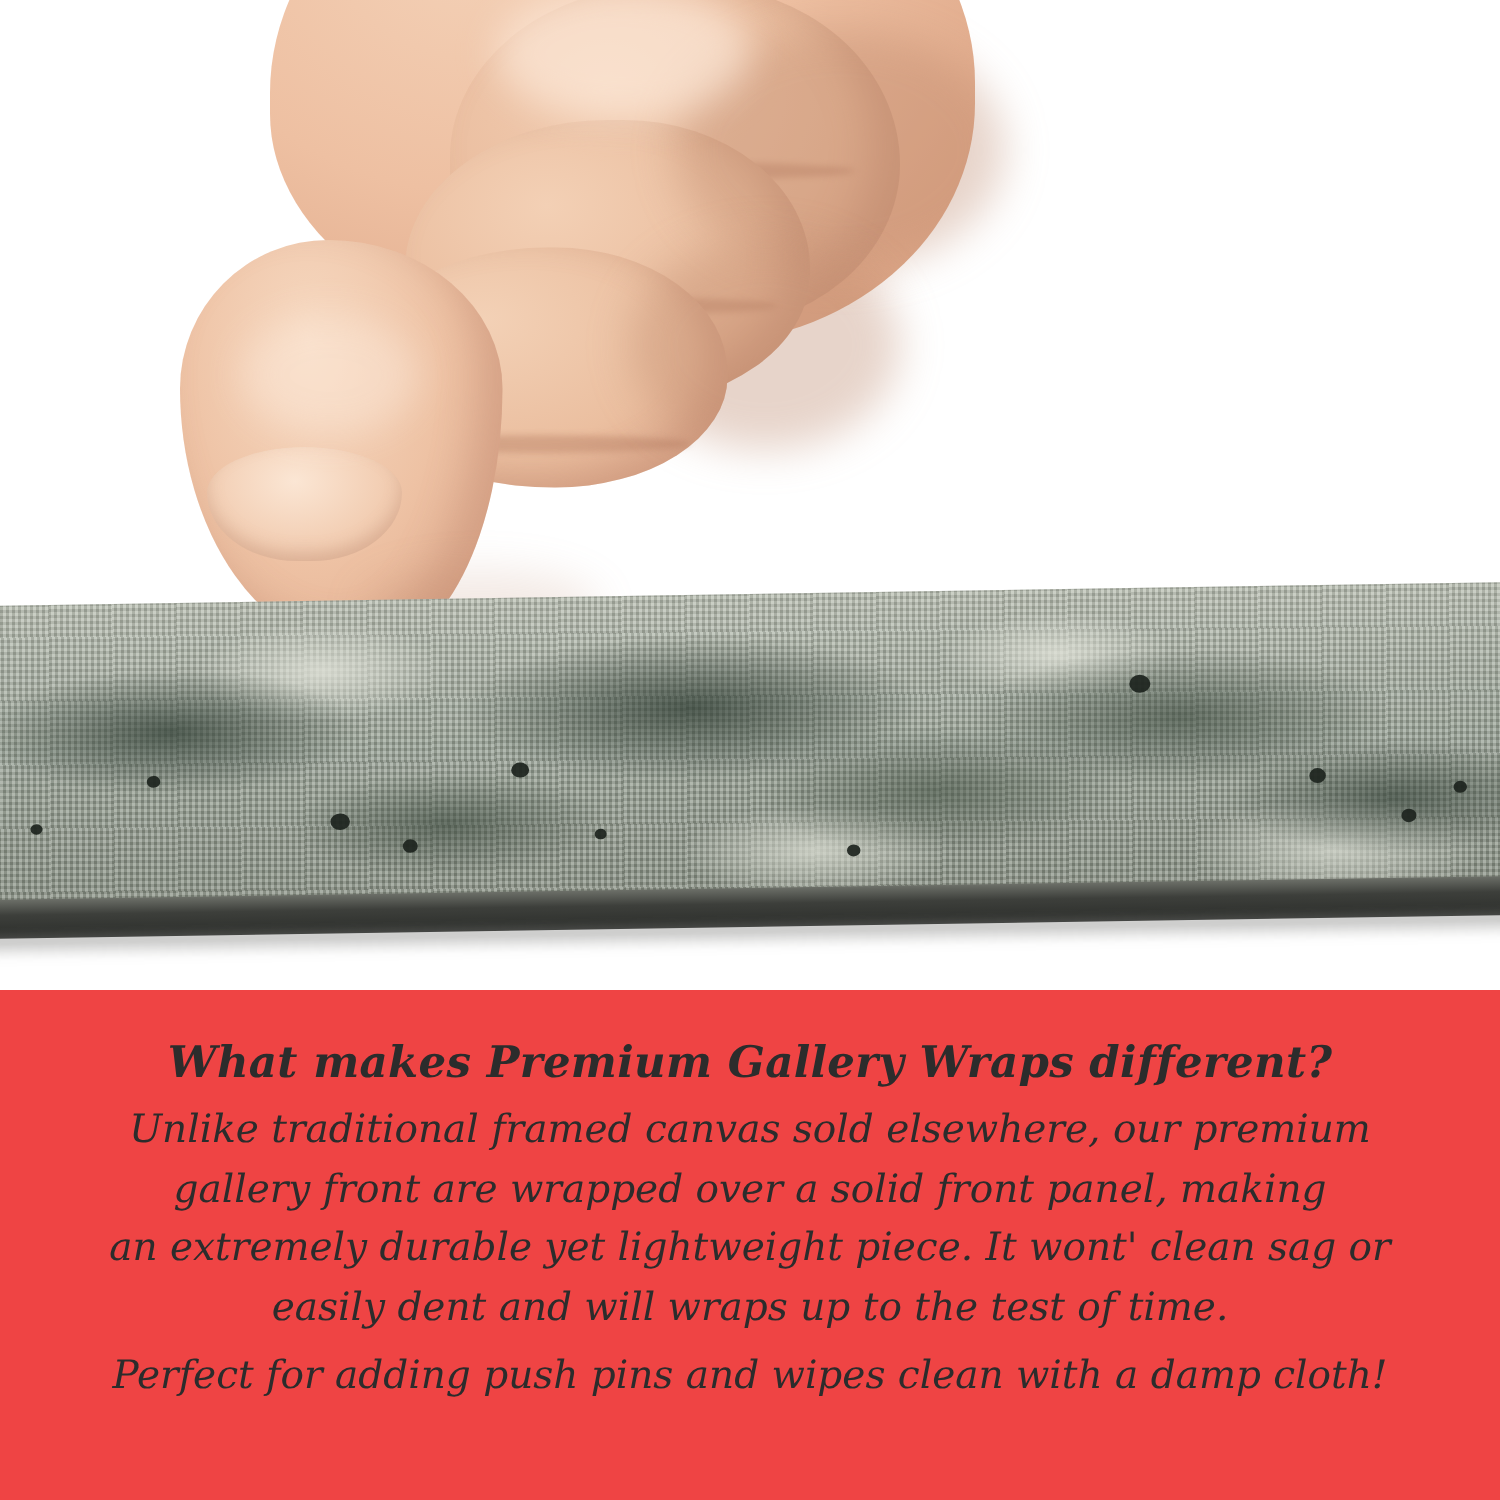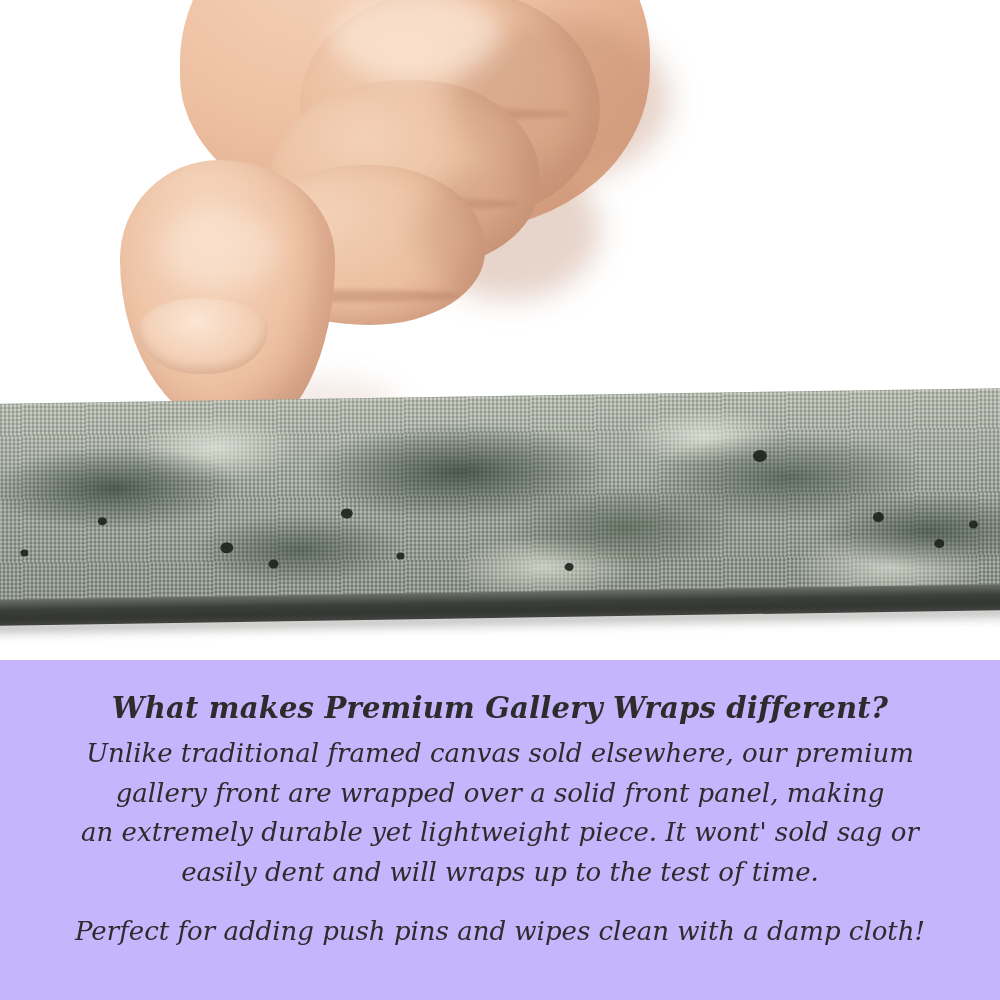--- a/index.html
+++ b/index.html
@@ -7,21 +7,21 @@
     padding: 0;
     background: #ffffff;
   }
   body {
     font-family: "DejaVu Sans", sans-serif;
   }
   #page {
     position: relative;
     width: 1000px;
     height: 1000px;
-    background: #c4b5fd;
+    background: #ef4444;
     overflow: hidden;
   }
 
   
   .photo {
     position: absolute;
     left: 0;
     top: 0;
     width: 1000px;
     height: 660px;
@@ -184,21 +184,21 @@
     line-height: 1.25;
     margin: 0 0 8px 0;
     letter-spacing: 0.2px;
   }
   .caption-line {
     font-size: 26px;
     line-height: 1.52;
     margin: 0;
   }
   .caption-last {
-    margin-top: 20px;
+    margin-top: 6px;
   }
 </style>
 </head>
 <body>
 
 <div id="page">
 
   <div class="photo">
 
     <div class="hand">
@@ -239,18 +239,18 @@
       </div>
       <div class="canvas-bottom-rail"></div>
       <div class="canvas-shadow"></div>
     </div>
   </div>
 
   <div class="caption">
     <div class="caption-heading">What makes Premium Gallery Wraps different?</div>
     <div class="caption-line">Unlike traditional framed canvas sold elsewhere, our premium</div>
     <div class="caption-line">gallery front are wrapped over a solid front panel, making</div>
-    <div class="caption-line">an extremely durable yet lightweight piece. It wont' sold sag or</div>
+    <div class="caption-line">an extremely durable yet lightweight piece. It wont' clean sag or</div>
     <div class="caption-line">easily dent and will wraps up to the test of time.</div>
     <div class="caption-line caption-last">Perfect for adding push pins and wipes clean with a damp cloth!</div>
   </div>
 
 </div>
 
 </body></html>

